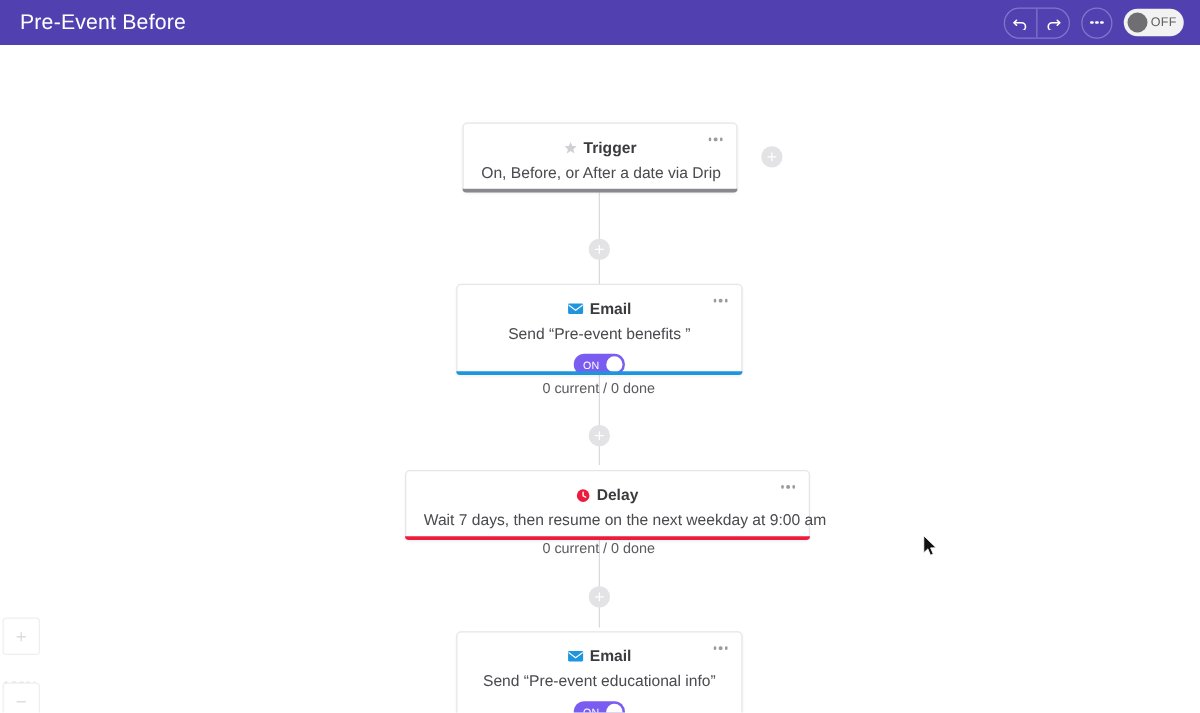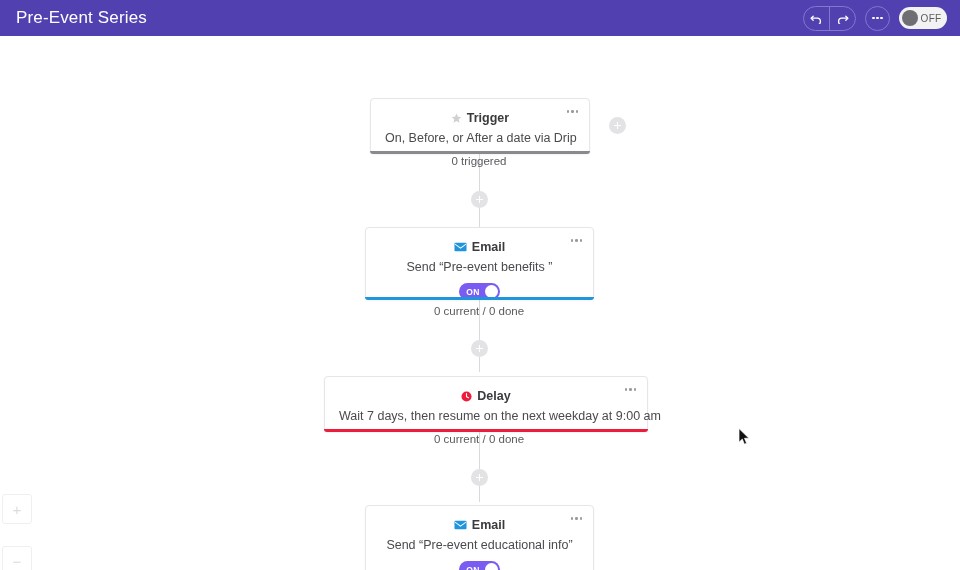--- a/index.html
+++ b/index.html
@@ -202,21 +202,21 @@
     align-items: center;
     padding: 0 2px;
     box-sizing: border-box;
     margin: 9px auto 0 auto;
     cursor: pointer;
   }
   .on-toggle .lbl {
     flex: 1;
     text-align: center;
     font-size: 8.5px;
-    font-weight: 700;
+    font-weight: 400;
     color: #ffffff;
     letter-spacing: 0.3px;
   }
   .on-toggle .knob {
     width: 13px; height: 13px;
     border-radius: 50%;
     background: #ffffff;
     flex: none;
   }
 
@@ -247,21 +247,21 @@
 
   .cursor {
     position: absolute;
     pointer-events: none;
   }
 </style>
 </head>
 <body>
 
 <div class="header">
-  <div class="wf-title">Pre-Event Series</div>
+  <div class="wf-title">Pre-Event Before</div>
 
   <div class="header-right">
 
     <div class="undo-redo">
       <div class="ur-btn">
         <span>
           <svg width="13" height="11" viewBox="0 0 13 11">
             <path d="M3.2 3.2 L1.2 5.2 L3.2 7.2" fill="none" stroke="#ffffff" stroke-width="1.3" stroke-linecap="round" stroke-linejoin="round"></path>
             <path d="M1.4 5.2 H7.2 a3.2 3.2 0 0 1 0 6.4" fill="none" stroke="#ffffff" stroke-width="1.3" stroke-linecap="round"></path>
           </svg>
@@ -310,21 +310,20 @@
       <span>Trigger</span>
     </div>
     <div class="node-sub">On, Before, or After a date via Drip</div>
     <div class="node-dots">
       <span class="d"></span>
         <span class="d"></span>
         <span class="d"></span>
     </div>
     <div class="node-bottom" style="background:#8a8a8e;"></div>
   </div>
-  <div class="node-stat" style="top:119px;">0 triggered</div>
 
   <div class="plus-circle" style="left:609px;top:81px;"></div>
 
   <div class="plus-circle" style="left:471px;top:155px;"></div>
 
   <div class="node" style="left:365px;top:191px;width:229px;height:73px;">
     <div class="node-title">
       <span style="display:flex;">
         <svg width="13" height="10" viewBox="0 0 14 10">
           <rect x="0.5" y="0.5" width="13" height="9" rx="1" fill="#1f95dd"></rect>

